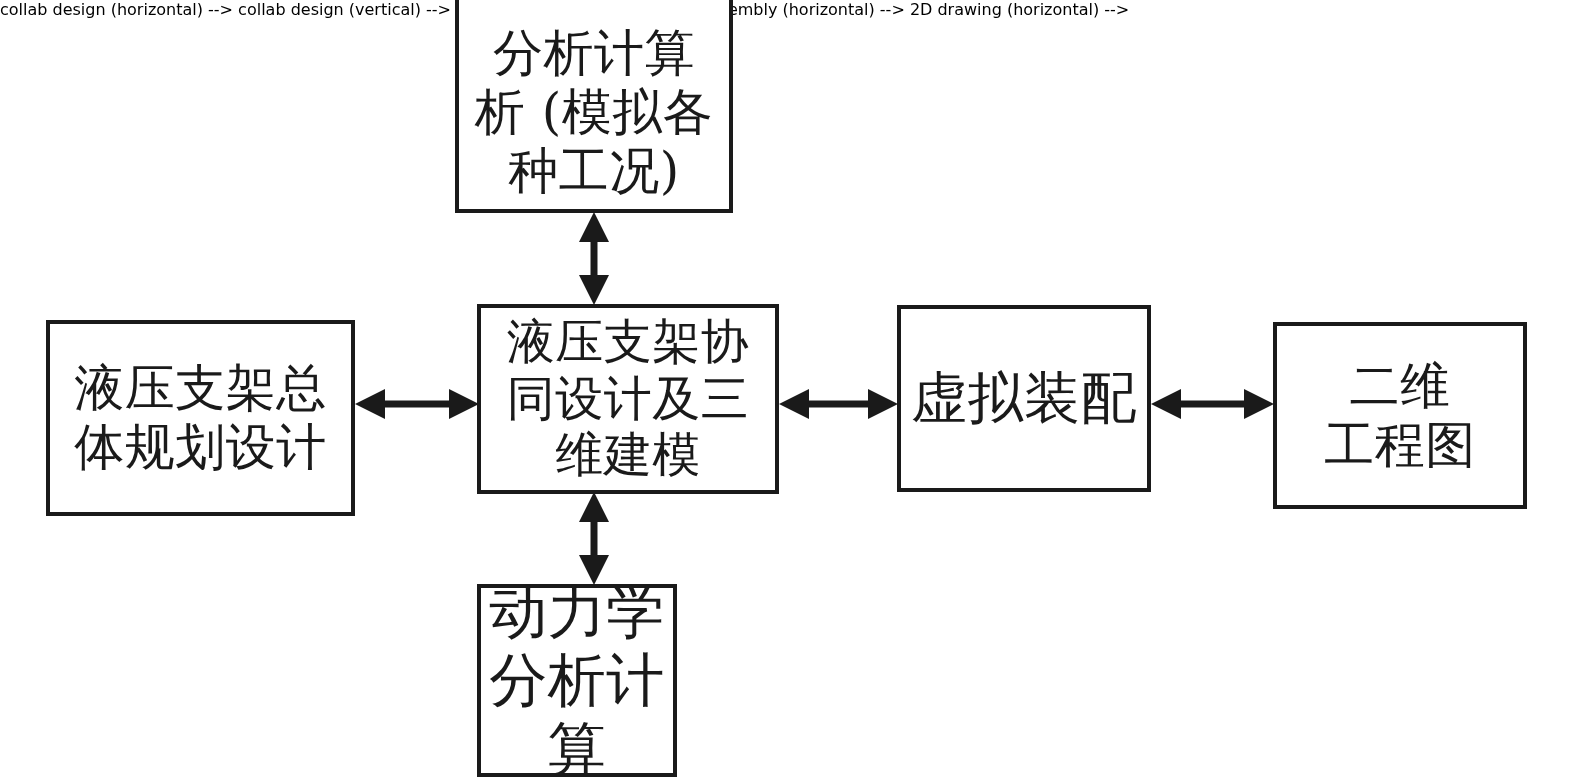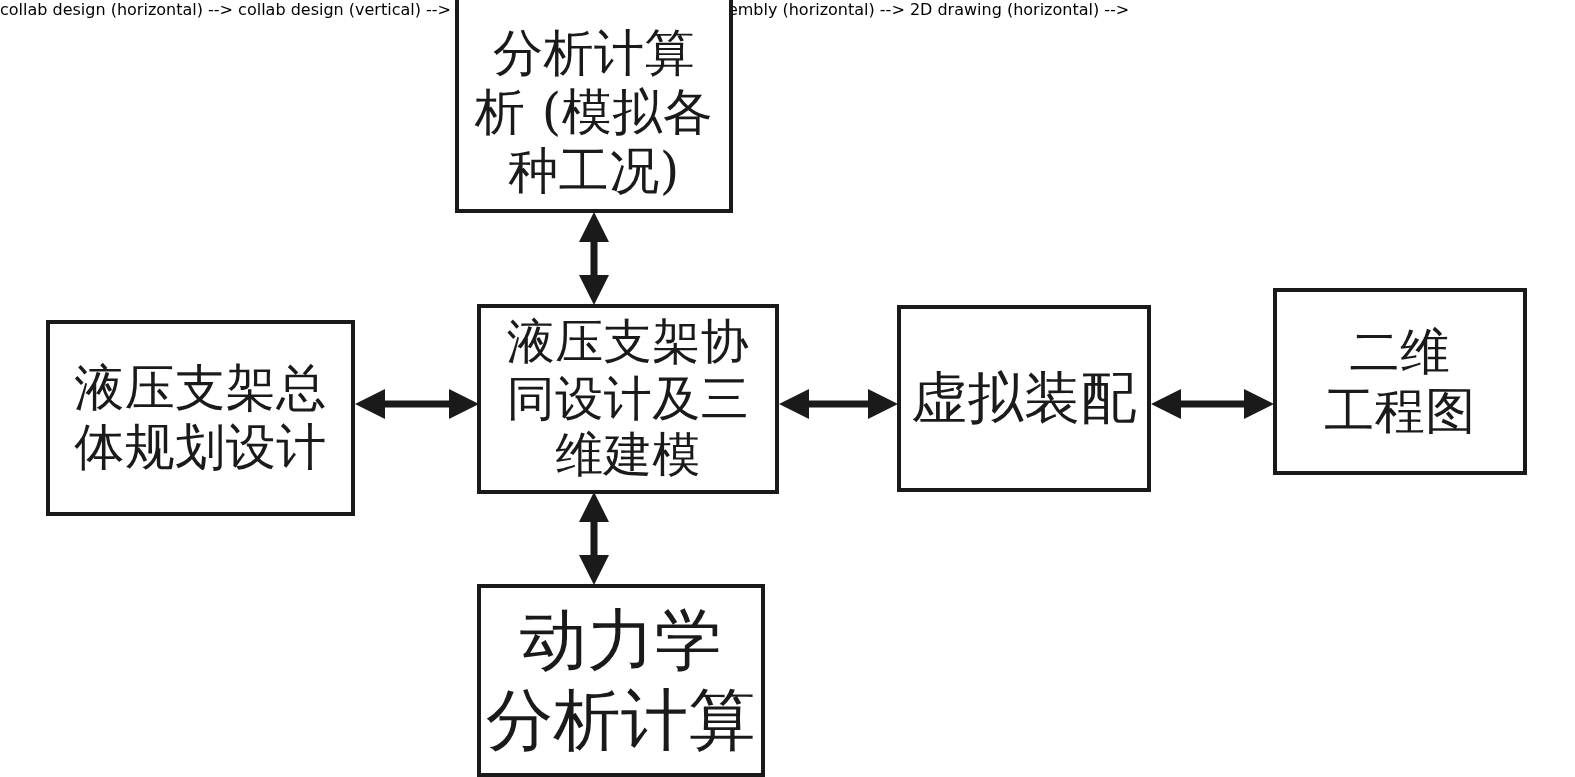--- a/index.html
+++ b/index.html
@@ -50,26 +50,26 @@
   #node-collab-design {
     left: 477px;  top: 304px;  width: 302px;  height: 190px;
     font-size: 48px;
     font-family: Liberation Serif, serif;
   }
   #node-virtual-assembly {
     left: 897px;  top: 305px;  width: 254px;  height: 187px;
     font-size: 56px;
   }
   #node-2d-drawing {
-    left: 1273px; top: 288px;  width: 254px;  height: 187px;
+    left: 1273px; top: 322px;  width: 254px;  height: 187px;
     font-size: 50px;
   }
   #node-dynamics {
-    left: 477px;  top: 584px;  width: 288px;  height: 193px;
-    font-size: 67px;
+    left: 477px;  top: 584px;  width: 200px;  height: 193px;
+    font-size: 58px;
   }
 
   
   .arrow {
     position: absolute;
   }
   .arrow svg { display: block; }
 </style>
 </head>
 <body>

